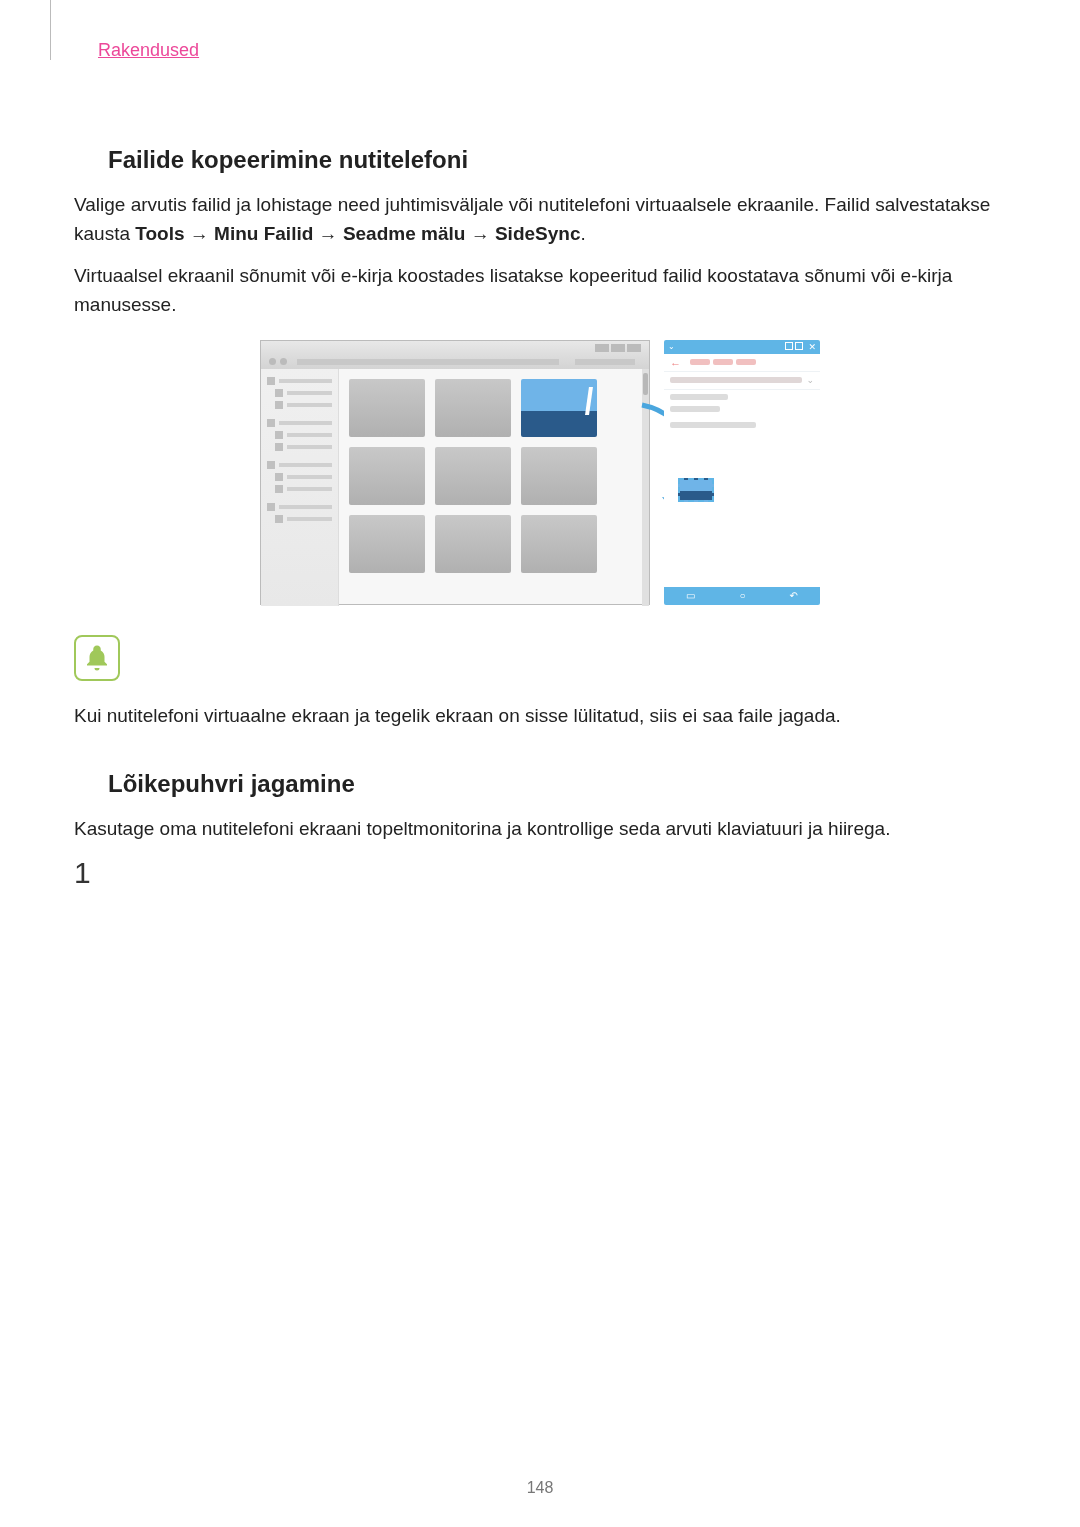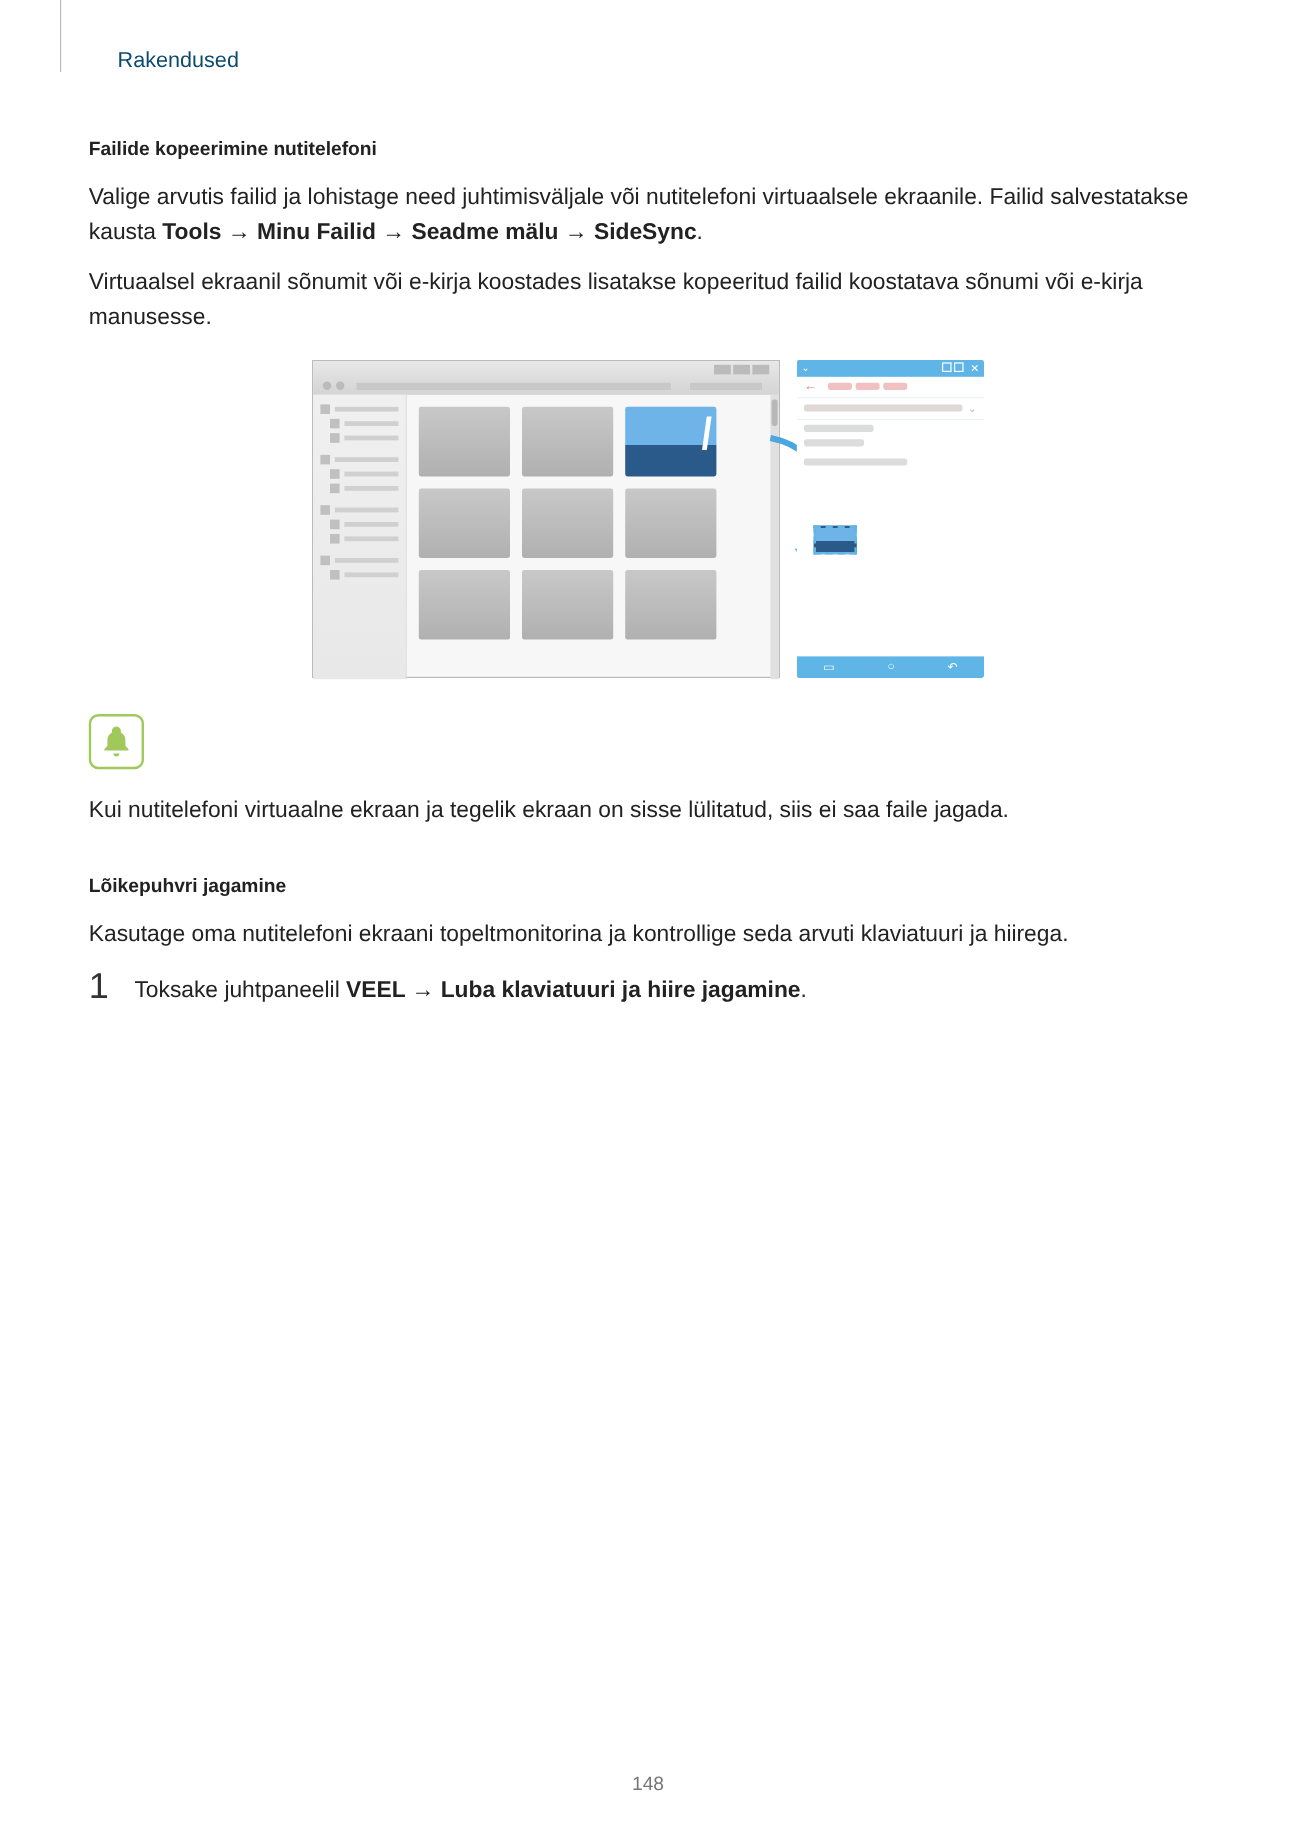--- a/index.html
+++ b/index.html
@@ -1,20 +1,20 @@
 <!DOCTYPE html>
 <html><head>
 <meta charset="utf-8">
 <style>
   * { margin: 0; padding: 0; box-sizing: border-box; }
   body { font-family: Arial, Helvetica, sans-serif; background: #fff; color: #222; width: 1080px; height: 1527px; position: relative; }
   .page { padding: 40px 74px 30px 74px; }
   .left-rule { position: absolute; left: 50px; top: 0; width: 1px; height: 60px; background: #bbb; }
-  .breadcrumb { color: #0c4a6e; font-size: 18px; margin-bottom: 55px; margin-left: 24px; }
-  h3 { font-weight: bold; font-size: 16px; margin-bottom: 16px; }
+  .breadcrumb { color: #ec4899; font-size: 18px; margin-bottom: 85px; margin-left: 24px; text-decoration: underline; }
+  h3 { font-weight: bold; font-size: 24px; margin-bottom: 16px; margin-left: 34px; }
   .para { font-size: 19px; line-height: 1.55; margin-bottom: 12px; }
   .bold { font-weight: bold; }
 
   .illustration { margin: 20px auto 30px auto; width: 560px; position: relative; }
   .pc-window { width: 390px; height: 265px; border: 1px solid #bbb; background: #f7f7f7; position: relative; float: left; }
   .pc-titlebar { height: 14px; background: linear-gradient(#e8e8e8,#ddd); display:flex; align-items:center; }
   .pc-titlebar .sq { width:14px; height:8px; background:#bbb; margin-right:2px; }
   .pc-titlebar .sqwrap { margin-left:auto; display:flex; gap:0; margin-right:6px; }
   .pc-toolbar { height:14px; background:linear-gradient(#ddd,#d4d4d4); display:flex; align-items:center; padding:0 8px; gap:4px;}
   .pc-toolbar .dot{width:7px;height:7px;background:#bbb;border-radius:50%;}
@@ -212,21 +212,18 @@
     <div class="note-text">Kui nutitelefoni virtuaalne ekraan ja tegelik ekraan on sisse lülitatud, siis ei saa faile jagada.</div>
   </div>
 
   <h3>Lõikepuhvri jagamine</h3>
 
   <p class="para">Kasutage oma nutitelefoni ekraani topeltmonitorina ja kontrollige seda arvuti klaviatuuri ja hiirega.</p>
 
   <div class="step">
     <div class="step-num">1</div>
     <div class="step-body">
-      <div>
-        <span>Toksake juhtpaneelil </span><span class="bold">VEEL</span><span class="bold"> → </span><span class="bold">Luba klaviatuuri ja hiire jagamine</span><span>.</span>
-      </div>
     </div>
   </div>
 
 </div>
 
 <div class="page-num">148</div>
 
 </body></html>

